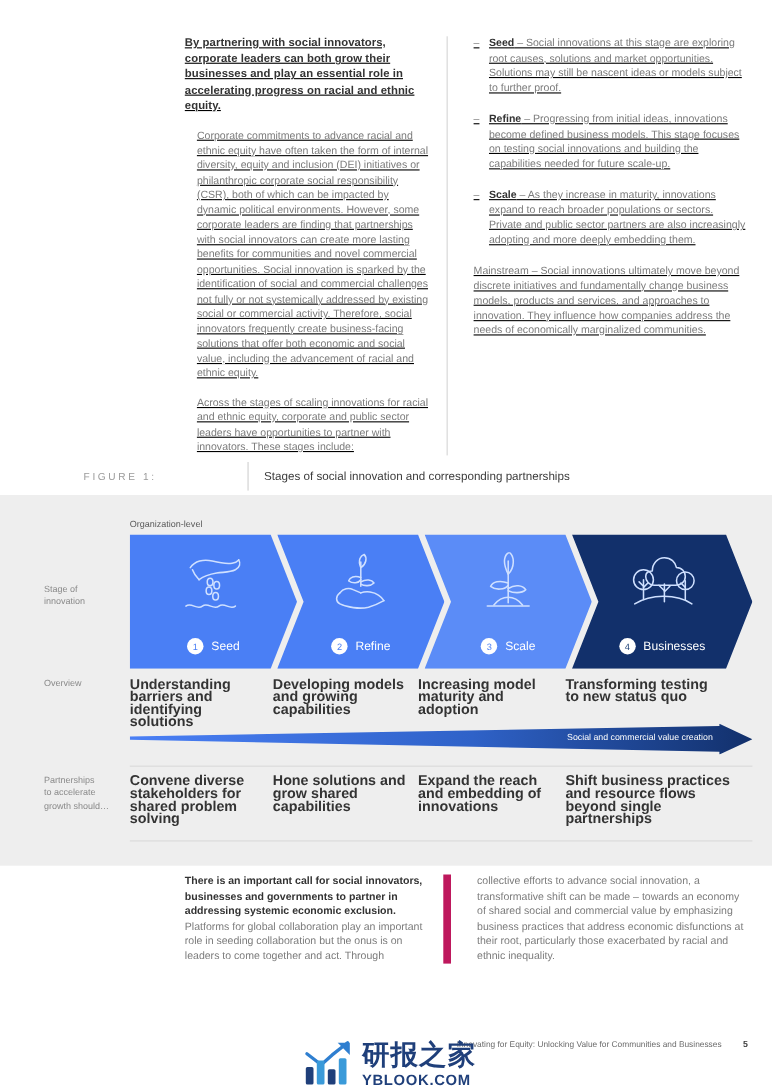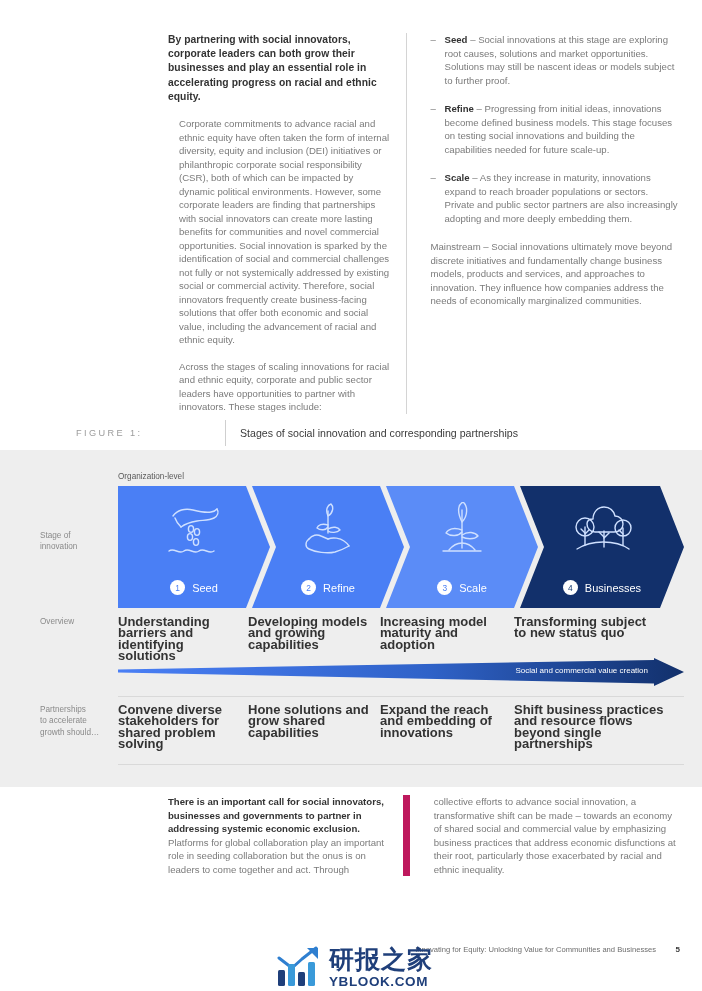--- a/index.html
+++ b/index.html
@@ -7,21 +7,21 @@
     width:702px;height:991px;background:#ffffff;
     font-family:"Liberation Sans","DejaVu Sans",sans-serif;
     position:relative;overflow:hidden;
     -webkit-font-smoothing:antialiased;
   }
   .page{position:relative;width:702px;height:991px;}
 
   
   .top-cols{
     position:absolute;left:168px;top:33px;width:510px;
-    display:flex;gap:0;
+    display:flex;gap:0;text-decoration:underline;
   }
   .col{position:relative;}
   .col-left{width:222px;padding-right:16px;}
   .col-right{width:248px;padding-left:24px;border-left:1px solid #d4d4d4;}
   .lead{
     font-size:10.3px;line-height:14.2px;font-weight:bold;color:#333333;
     margin:0 0 13px 0;letter-spacing:.005em;
   }
   p.body{
     font-size:9.6px;line-height:13.5px;color:#7b7b7b;margin:0 0 13px 11px;
@@ -285,21 +285,21 @@
             <span class="chev-name">Businesses</span>
           </div>
         </div>
       </div>
     </div>
 
     <div class="cells overview">
       <div class="cell" style="left:0px;width:126px;">Understanding barriers and identifying solutions</div>
       <div class="cell" style="left:130px;width:126px;">Developing models and growing capabilities</div>
       <div class="cell" style="left:262px;width:126px;">Increasing model maturity and adoption</div>
-      <div class="cell" style="left:396px;width:140px;">Transforming subject to new status quo</div>
+      <div class="cell" style="left:396px;width:140px;">Transforming testing to new status quo</div>
     </div>
 
     <div class="valbar">
       <svg width="566" height="28" viewBox="0 0 566 28">
         <defs>
           <linearGradient id="valgrad" x1="0" y1="0" x2="1" y2="0">
             <stop offset="0%" stop-color="#4a7ff5"></stop>
             <stop offset="55%" stop-color="#2f62c8"></stop>
             <stop offset="100%" stop-color="#12306b"></stop>
           </linearGradient>

